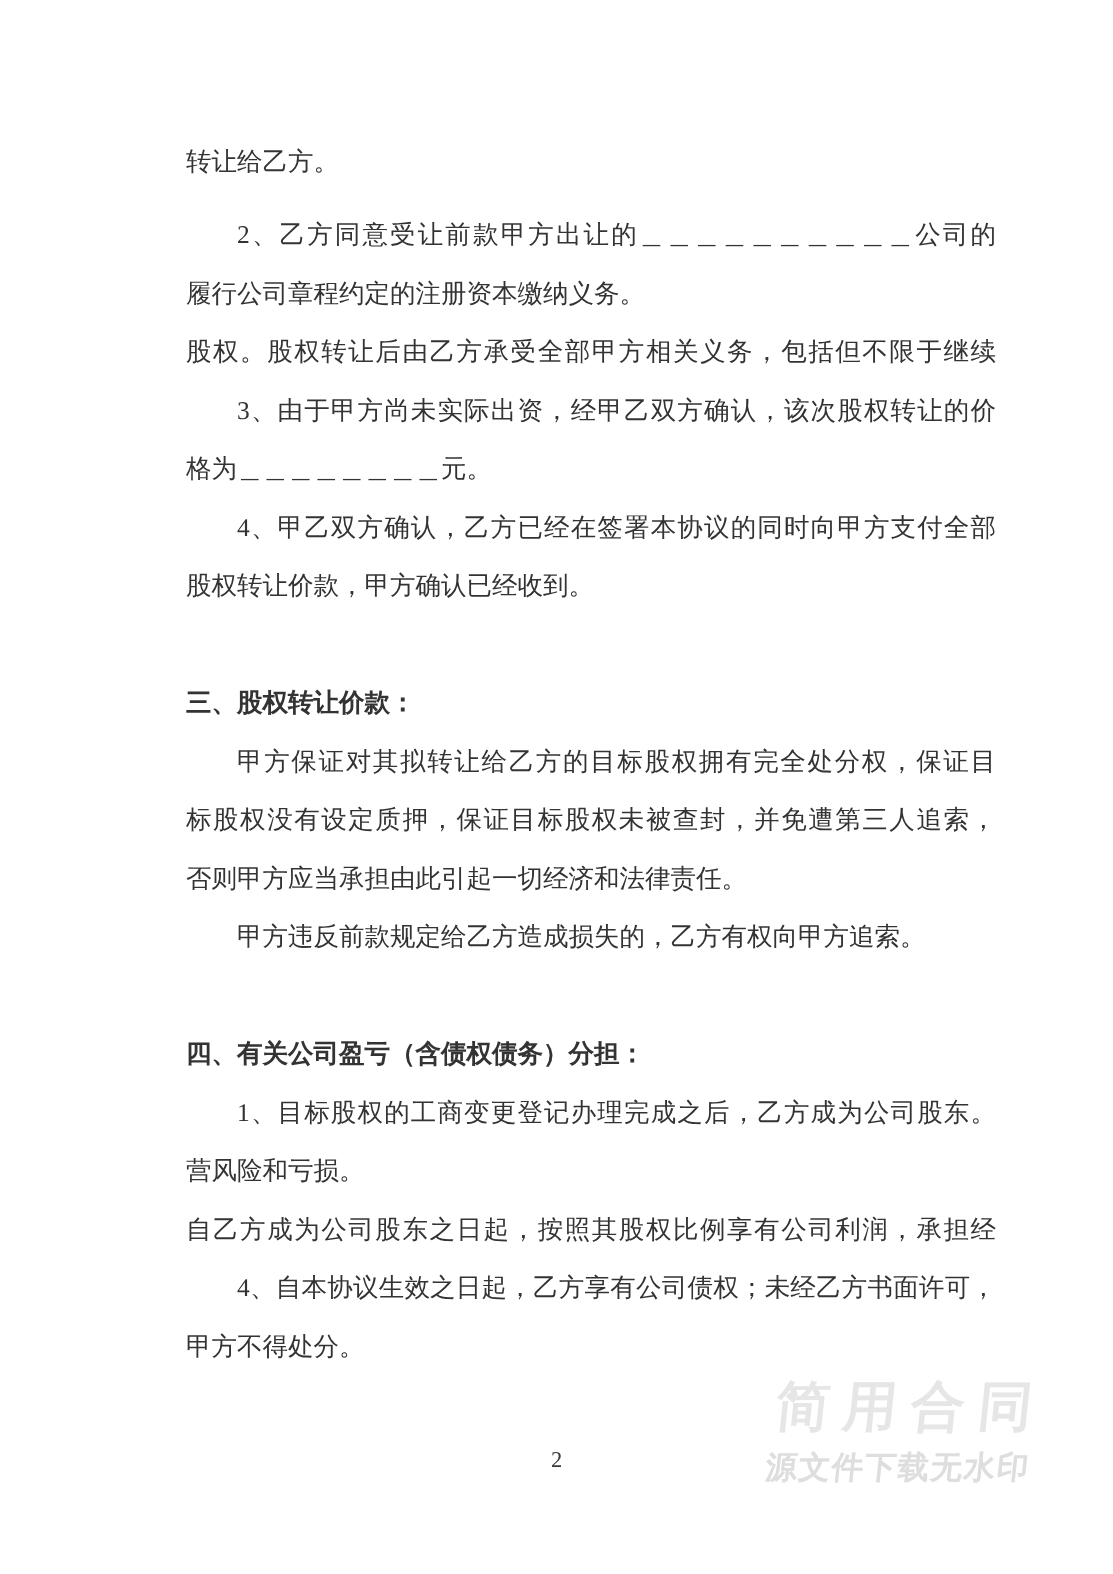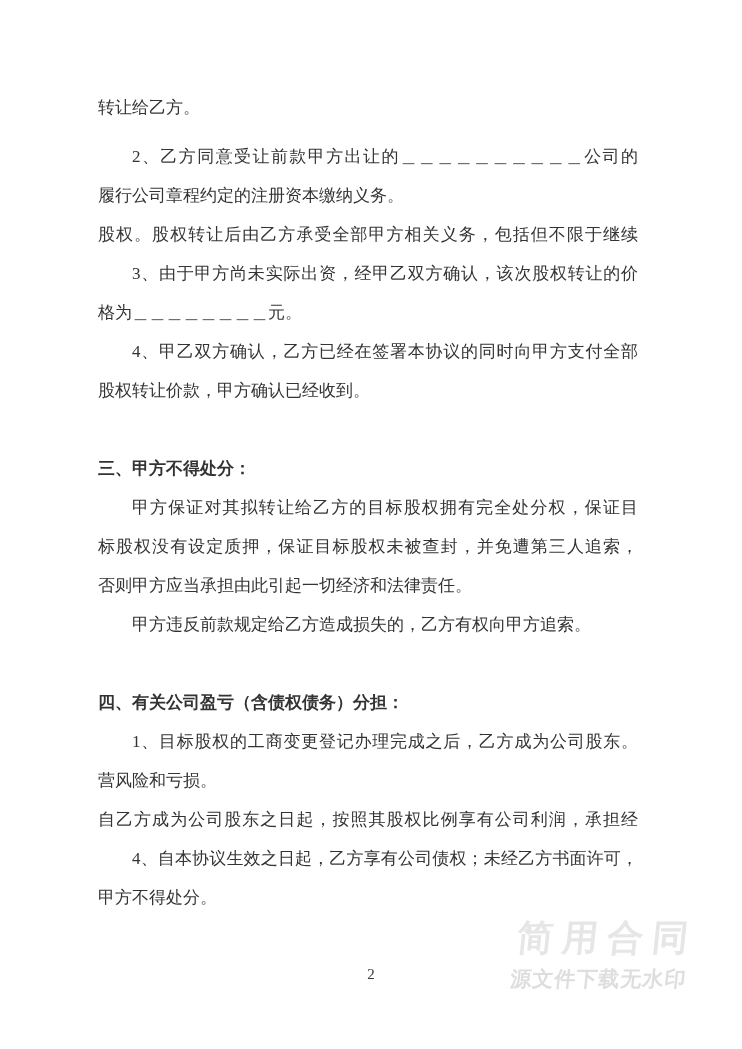--- a/index.html
+++ b/index.html
@@ -7,21 +7,21 @@
     position: relative;
     width: 742px;
     height: 1049px;
     background: #ffffff;
     overflow: hidden;
     font-family: "Liberation Serif", "DejaVu Serif", serif;
     color: #333333;
   }
   .content {
     position: absolute;
-    left: 98px;
+    left: 124px;
     top: 88px;
     width: 540px;
     font-size: 17px;
     line-height: 39px;
     z-index: 2;
   }
   .para { margin: 0; }
   .para.gap-after { margin-bottom: 10px; }
   .line {
     text-align: justify;
@@ -100,21 +100,21 @@
     <div class="para">
       <div class="line indent">3、由于甲方尚未实际出资，经甲乙双方确认，该次股权转让的价</div>
       <div class="line last">格为＿＿＿＿＿＿＿＿元。</div>
     </div>
 
     <div class="para">
       <div class="line indent">4、甲乙双方确认，乙方已经在签署本协议的同时向甲方支付全部</div>
       <div class="line last">股权转让价款，甲方确认已经收到。</div>
     </div>
 
-    <div class="heading">三、甲方不得处分：</div>
+    <div class="heading">三、股权转让价款：</div>
 
     <div class="para">
       <div class="line indent">甲方保证对其拟转让给乙方的目标股权拥有完全处分权，保证目</div>
       <div class="line">标股权没有设定质押，保证目标股权未被查封，并免遭第三人追索，</div>
       <div class="line last">否则甲方应当承担由此引起一切经济和法律责任。</div>
     </div>
 
     <div class="para">
       <div class="line indent last">甲方违反前款规定给乙方造成损失的，乙方有权向甲方追索。</div>
     </div>

